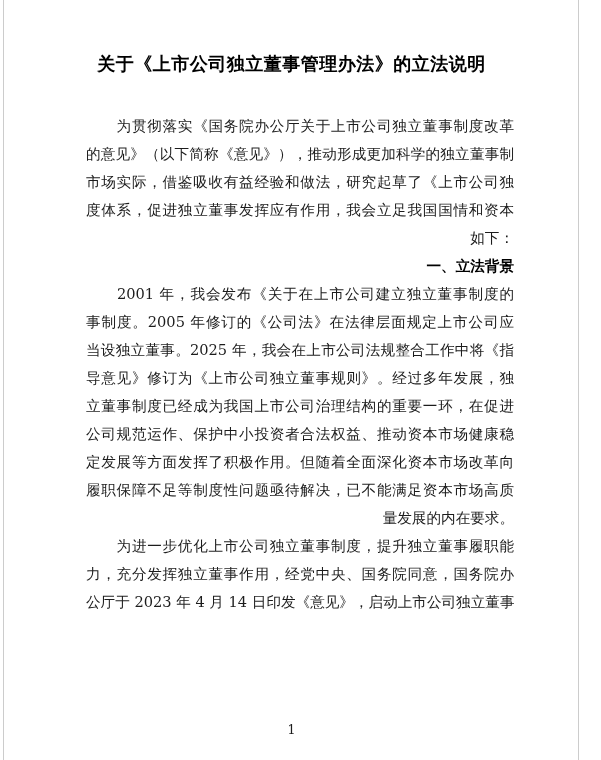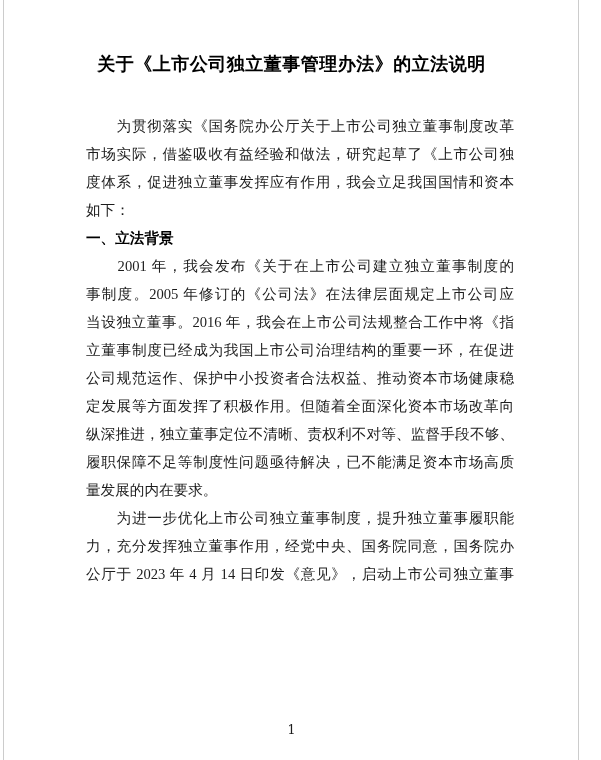--- a/index.html
+++ b/index.html
@@ -29,26 +29,26 @@
     line-height: 28px;
     font-weight: bold;
     color: #000000;
     letter-spacing: 0.5px;
   }
   .content {
     margin: 34px 0 0 86px;
     width: 428px;
     font-size: 14.6px;
   }
-  .block { margin: 0; padding: 0; font-family: Liberation Serif, serif; }
+  .block { margin: 0; padding: 0; }
   .line {
     height: 28px;
     line-height: 28px;
     white-space: nowrap;
-    text-align: left;
+    text-align: right;
   }
   
   .line.j {
     text-align: justify;
     text-align-last: justify;
   }
   .block.heading .line {
     font-weight: bold;
     color: #000000;
   }
@@ -67,35 +67,36 @@
 
 <div class="page">
   <div class="page-edge left"></div>
   <div class="page-edge right"></div>
 
   <h1 class="doc-title">关于《上市公司独立董事管理办法》的立法说明</h1>
 
   <div class="content">
       <div class="block paragraph">
         <div class="line j">　　为贯彻落实《国务院办公厅关于上市公司独立董事制度改革</div>
+        <div class="line j">的意见》（以下简称《意见》），推动形成更加科学的独立董事制</div>
         <div class="line j">市场实际，借鉴吸收有益经验和做法，研究起草了《上市公司独</div>
         <div class="line j">度体系，促进独立董事发挥应有作用，我会立足我国国情和资本</div>
         <div class="line">如下：</div>
       </div>
       <div class="block heading">
         <div class="line">一、立法背景</div>
       </div>
       <div class="block paragraph">
         <div class="line j">　　2001 年，我会发布《关于在上市公司建立独立董事制度的</div>
         <div class="line j">事制度。2005 年修订的《公司法》在法律层面规定上市公司应</div>
-        <div class="line j">当设独立董事。2016 年，我会在上市公司法规整合工作中将《指</div>
+        <div class="line j">当设独立董事。2025 年，我会在上市公司法规整合工作中将《指</div>
+        <div class="line j">导意见》修订为《上市公司独立董事规则》。经过多年发展，独</div>
         <div class="line j">立董事制度已经成为我国上市公司治理结构的重要一环，在促进</div>
         <div class="line j">公司规范运作、保护中小投资者合法权益、推动资本市场健康稳</div>
         <div class="line j">定发展等方面发挥了积极作用。但随着全面深化资本市场改革向</div>
-        <div class="line j">纵深推进，独立董事定位不清晰、责权利不对等、监督手段不够、</div>
         <div class="line j">履职保障不足等制度性问题亟待解决，已不能满足资本市场高质</div>
         <div class="line">量发展的内在要求。</div>
       </div>
       <div class="block paragraph">
         <div class="line j">　　为进一步优化上市公司独立董事制度，提升独立董事履职能</div>
         <div class="line j">力，充分发挥独立董事作用，经党中央、国务院同意，国务院办</div>
         <div class="line j">公厅于 2023 年 4 月 14 日印发《意见》，启动上市公司独立董事</div>
       </div>
     </div>
 

